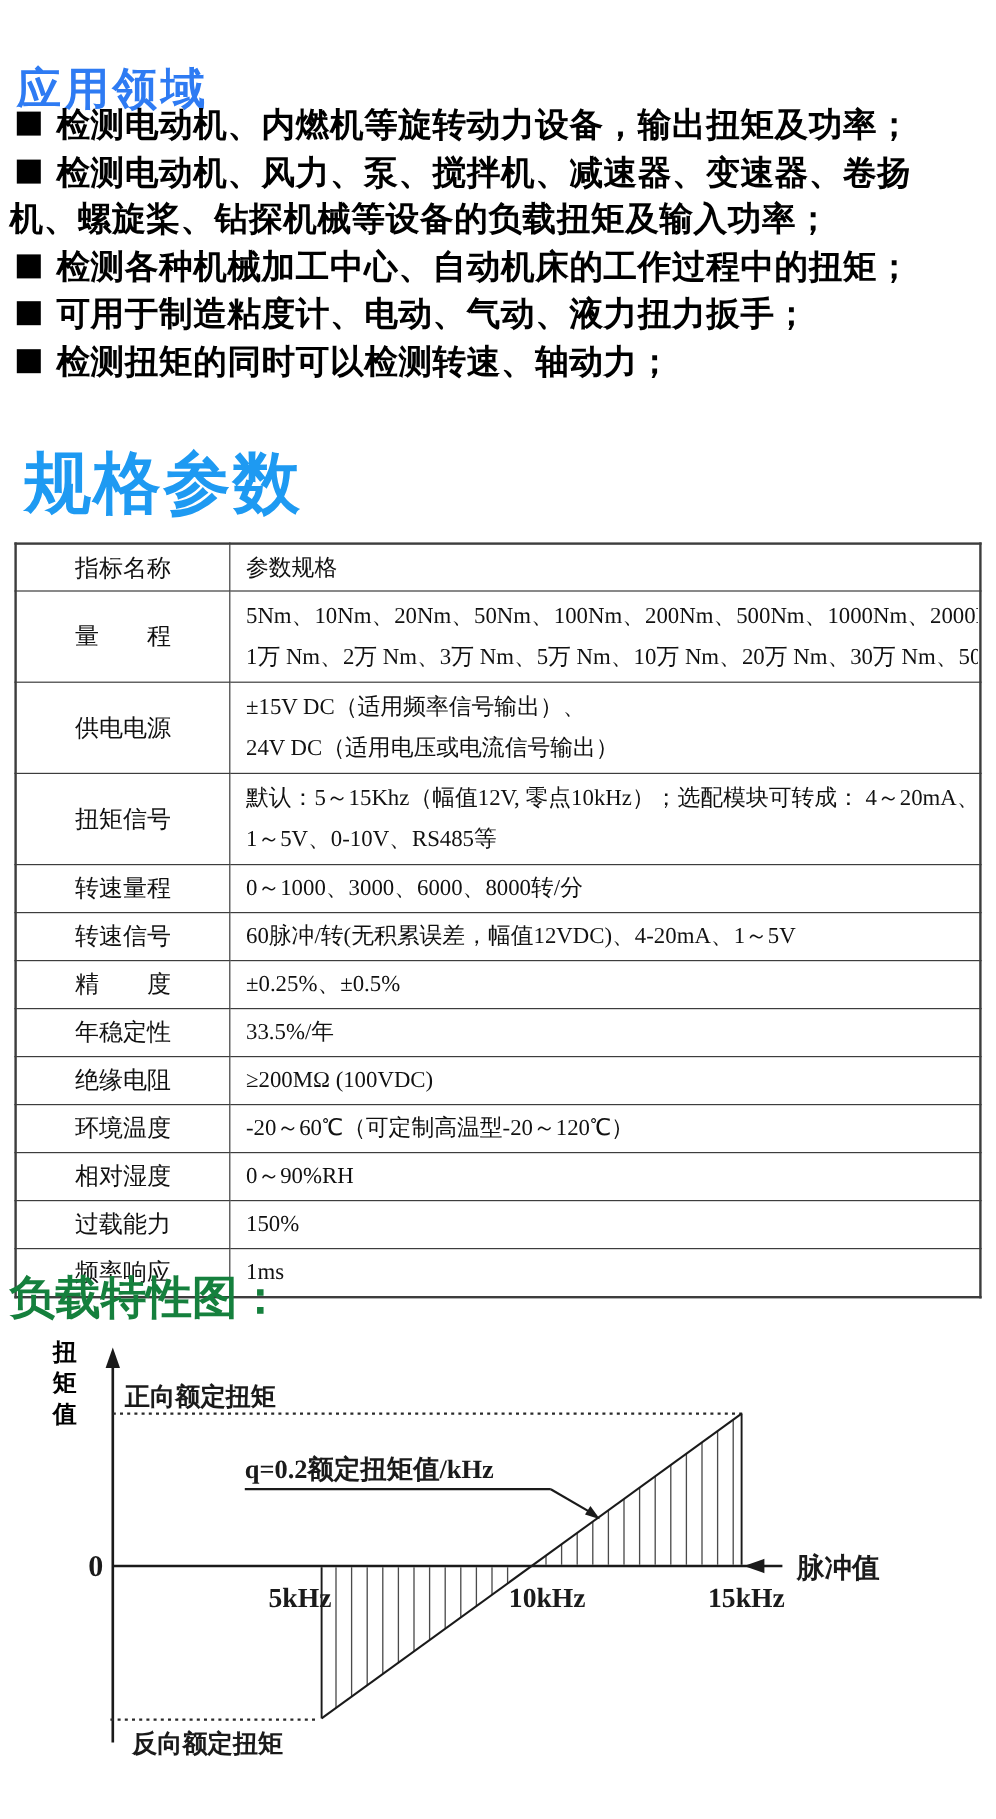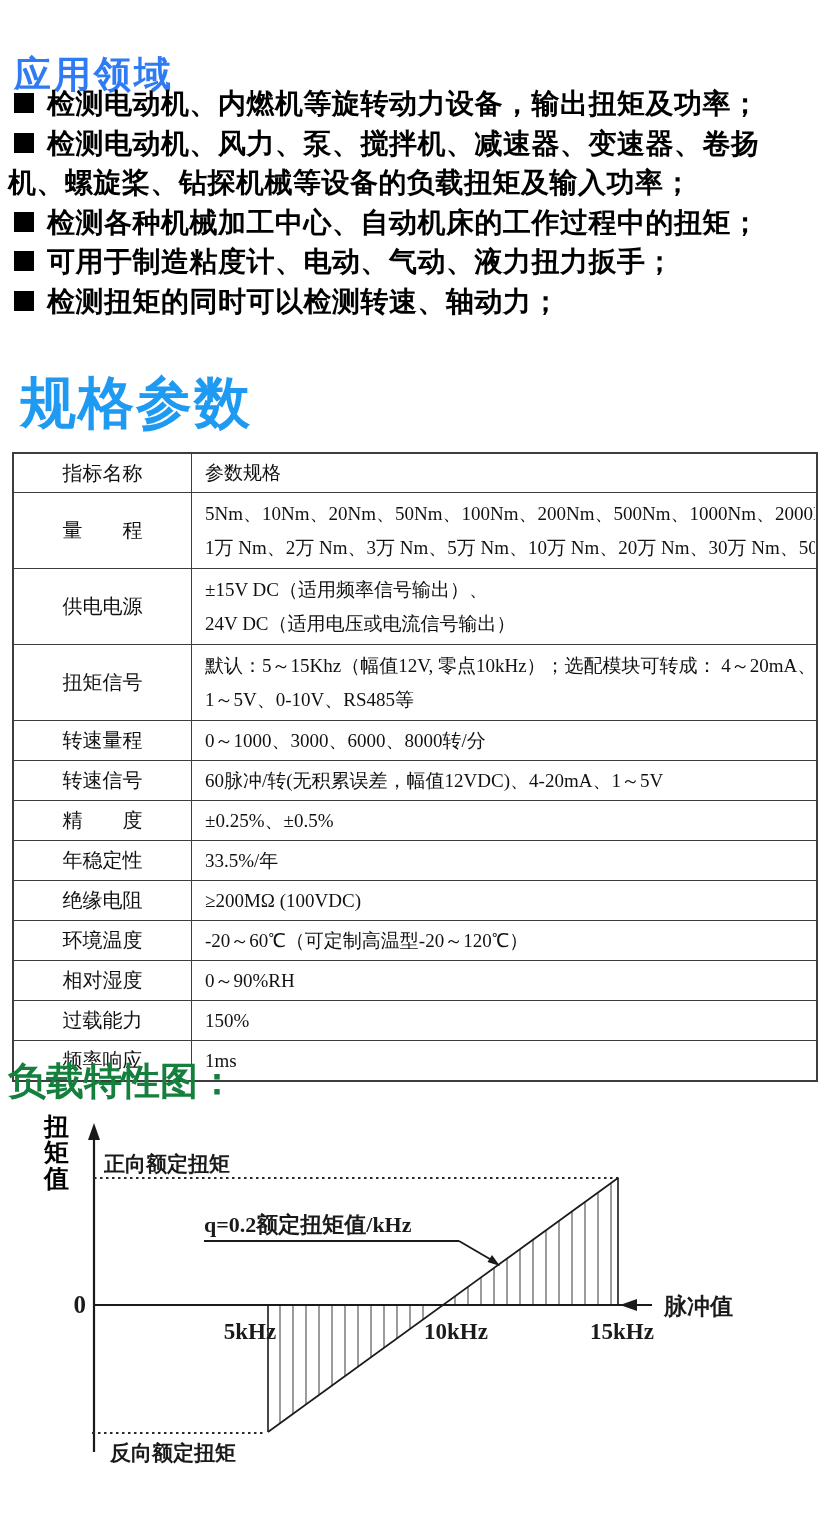--- a/index.html
+++ b/index.html
@@ -23,21 +23,21 @@
   table.spec td{border:1.5px solid #3d3d3d;vertical-align:middle;}
   td.lab{width:175px;text-align:center;font-size:20px;}
   td.val{font-size:19px;padding-left:13px;}
   .vline{line-height:34px;white-space:nowrap;overflow:hidden;}
   tr.h36 td{height:36px;margin-left:29px;}
   tr.h73 td{height:73px;}
   tr.h37 td{height:37px;margin-top:13px;}
 
   .chart-title{position:absolute;left:8px;top:1056px;font-size:38px;font-weight:bold;
                color:#1e9af2;}
-  .ylab{position:absolute;left:44px;top:1114px;width:30px;font-size:25px;font-weight:bold;
+  .ylab{position:absolute;left:44px;top:1114px;width:30px;font-size:20px;font-weight:bold;
         line-height:26px;word-break:break-all;font-family:"Liberation Serif",serif;color:#000;}
   #chart-svg{position:absolute;left:0;top:1110px;}
   #chart-svg text{font-family:"Liberation Serif",serif;font-weight:bold;fill:#1a1a1a;}
 </style>
 </head>
 <body>
 
 <div class="app-title" style="color: rgb(46, 123, 243);">应用领域</div>
 
 <div class="bullets">

